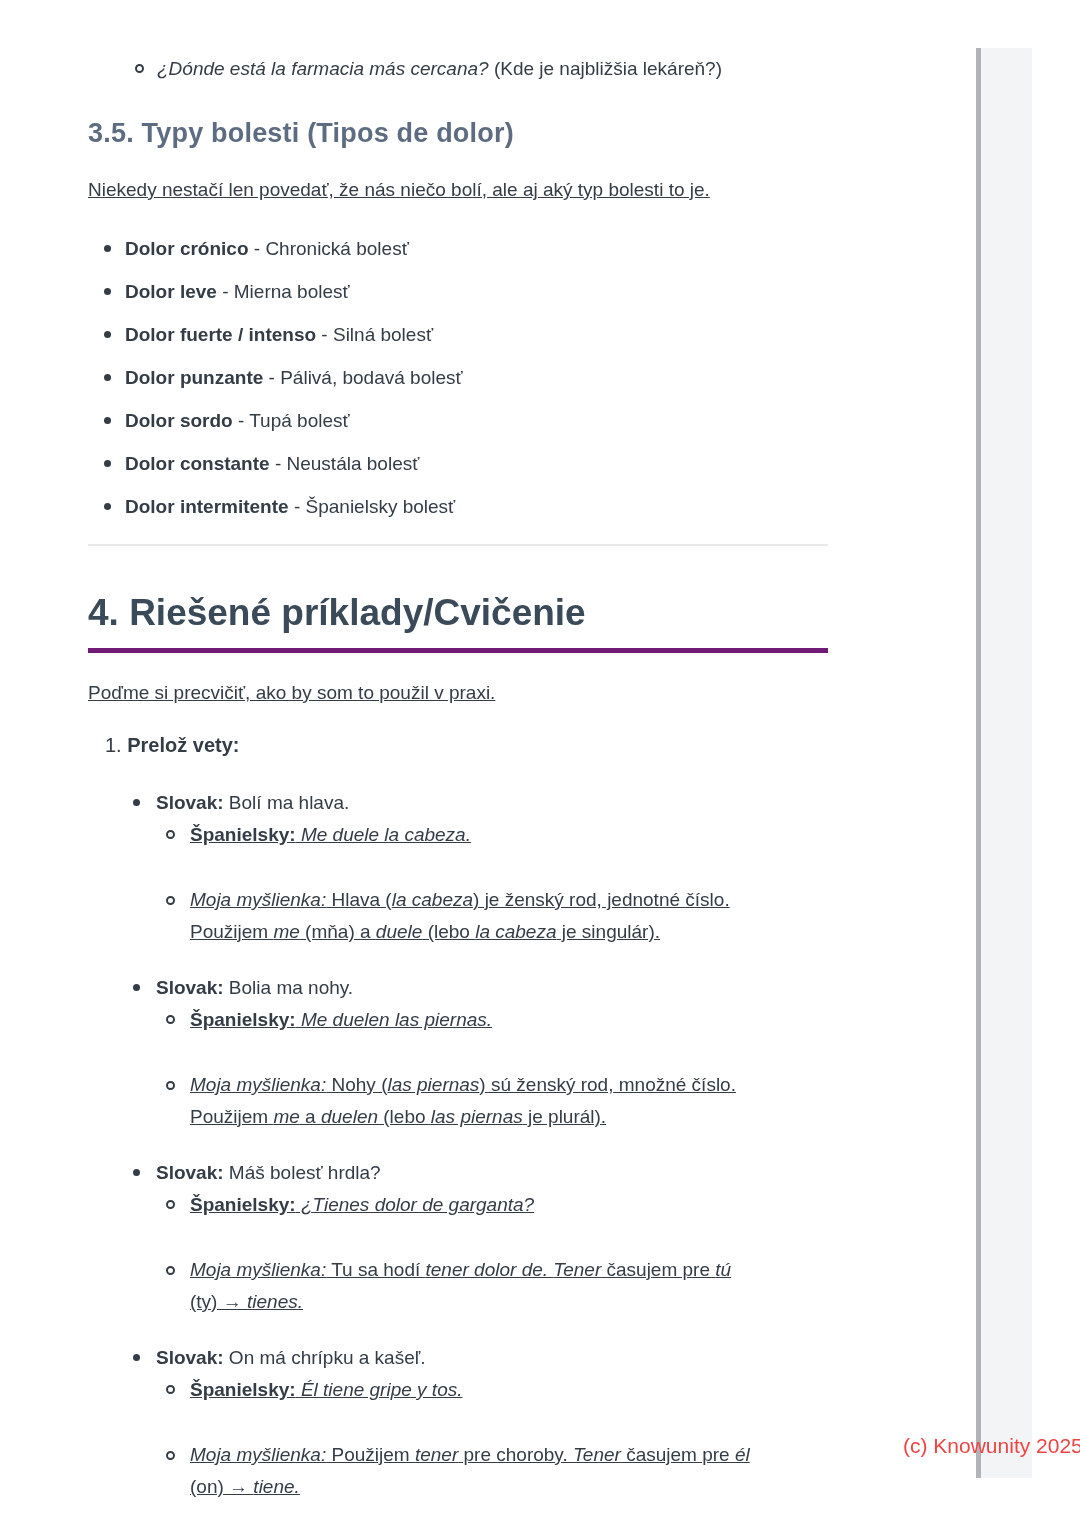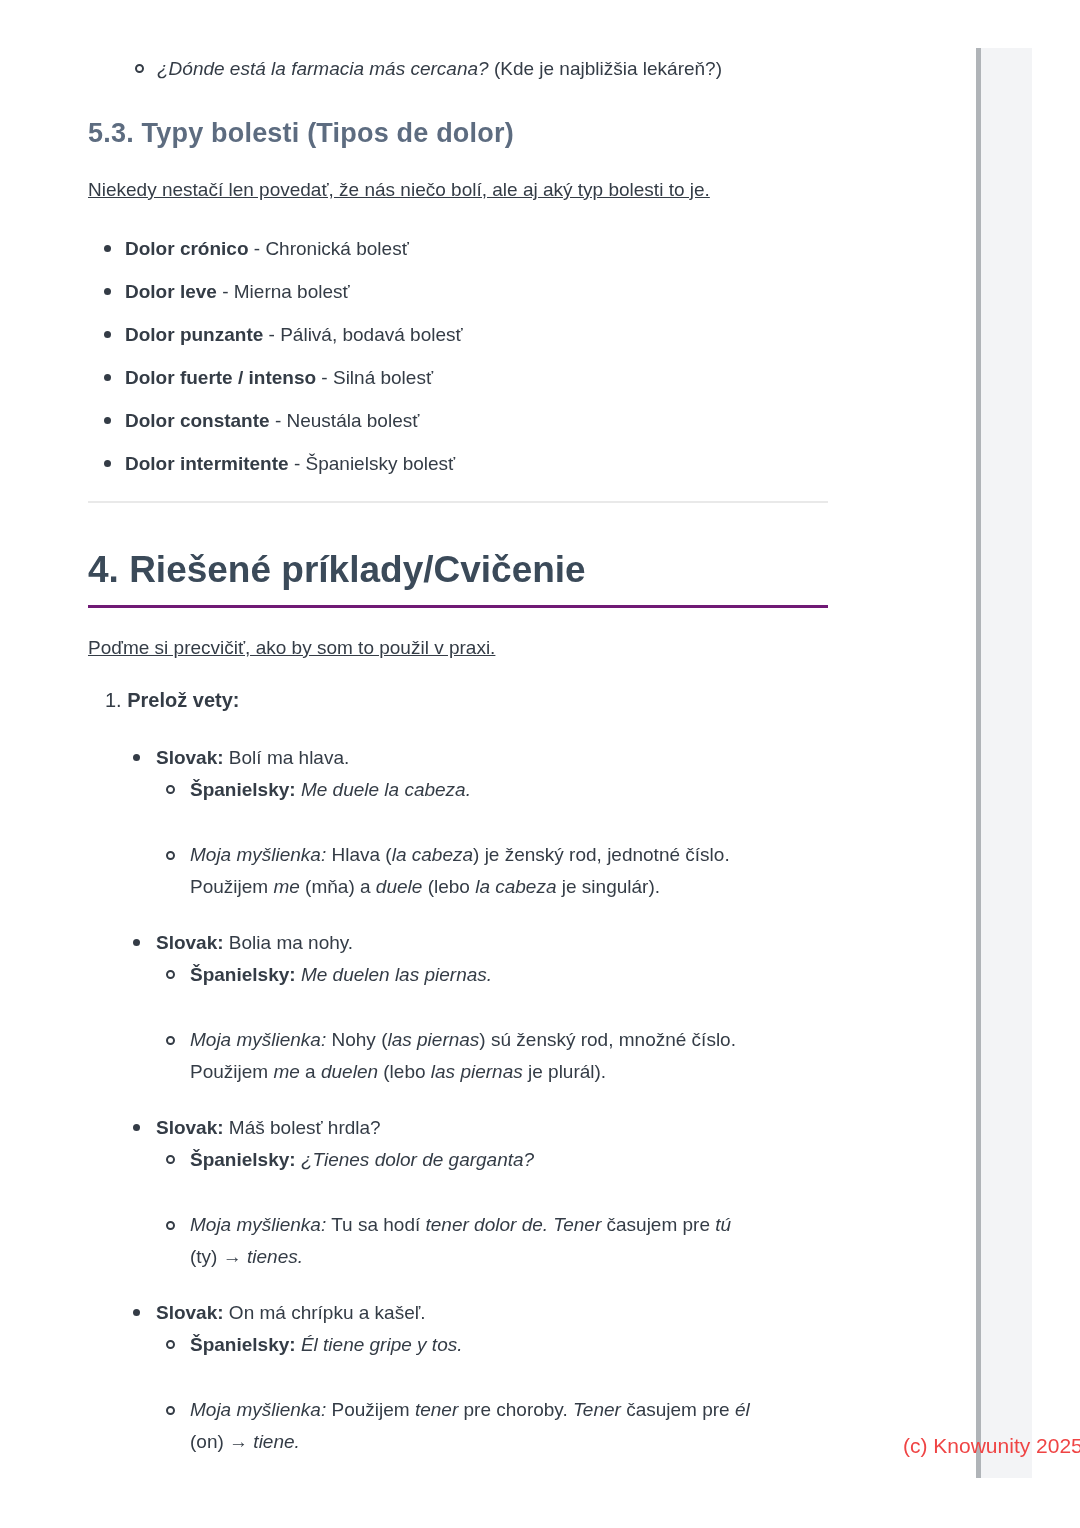--- a/index.html
+++ b/index.html
@@ -33,30 +33,30 @@
   .pain-list .li.solid::before { left:16px; }
 
   hr.thin-divider {
     border:none; height:2px; background:#e9e9e9;
     margin:24px 0 0 0; width:740px;
   }
 
   h2.sec-h2 {
     margin:42px 0 0 0; font-size:37px; line-height:50px;
     font-weight:700; color:#3b4a59;
-    padding-bottom:10px; border-bottom:3px solid #701a75;
+    padding-bottom:10px; border-bottom:5px solid #701a75;
   }
 
   .ol-item { margin-top:26px; padding-left:17px; font-size:20px; line-height:27px; }
 
   .examples { margin-top:30px; }
   .example-group { margin-bottom:26px; }
   .example-group .lvl1 { padding-left:68px; margin-bottom:5px; }
   .example-group .lvl1.solid::before { left:45px; }
-  .example-group .lvl2 { padding-left:102px; }
+  .example-group .lvl2 { padding-left:102px;text-decoration:underline; }
   .example-group .lvl2.hollow::before { left:78px; }
   .example-group .spanish { margin-bottom:16px; }
   .example-group .thought { line-height:32px;margin-top:36px; }
   .example-group .thought.hollow::before { top:12px; }
 
   .sg-b { font-weight:700; }
   .sg-i { font-style:italic;text-align:right; }
 
   .side-strip {
     position:absolute; left:976px; top:48px;
@@ -70,29 +70,30 @@
     z-index:3; white-space:nowrap;text-align:right;
   }
 </style>
 </head>
 <body>
 
 <div class="content">
 
   <div class="li hollow intro-item"><span class="sg-i">¿Dónde está la farmacia más cercana?</span><span> (Kde je najbližšia lekáreň?)</span></div>
 
-  <h3 class="sec-h3">5.3. Typy bolesti (Tipos de dolor)</h3>
+  <h3 class="sec-h3">3.5. Typy bolesti (Tipos de dolor)</h3>
 
   <p class="body-p">Niekedy nestačí len povedať, že nás niečo bolí, ale aj aký typ bolesti to je.</p>
 
   <ul class="pain-list">
     <li class="li solid"><span class="sg-b">Dolor crónico</span><span> - Chronická bolesť</span></li>
     <li class="li solid"><span class="sg-b">Dolor leve</span><span> - Mierna bolesť</span></li>
+    <li class="li solid"><span class="sg-b">Dolor fuerte / intenso</span><span> - Silná bolesť</span></li>
     <li class="li solid"><span class="sg-b">Dolor punzante</span><span> - Pálivá, bodavá bolesť</span></li>
-    <li class="li solid"><span class="sg-b">Dolor fuerte / intenso</span><span> - Silná bolesť</span></li>
+    <li class="li solid"><span class="sg-b">Dolor sordo</span><span> - Tupá bolesť</span></li>
     <li class="li solid"><span class="sg-b">Dolor constante</span><span> - Neustála bolesť</span></li>
     <li class="li solid"><span class="sg-b">Dolor intermitente</span><span> - Španielsky bolesť</span></li>
   </ul>
 
   <hr class="thin-divider">
 
   <h2 class="sec-h2">4. Riešené príklady/Cvičenie</h2>
 
   <p class="body-p">Poďme si precvičiť, ako by som to použil v praxi.</p>
 

